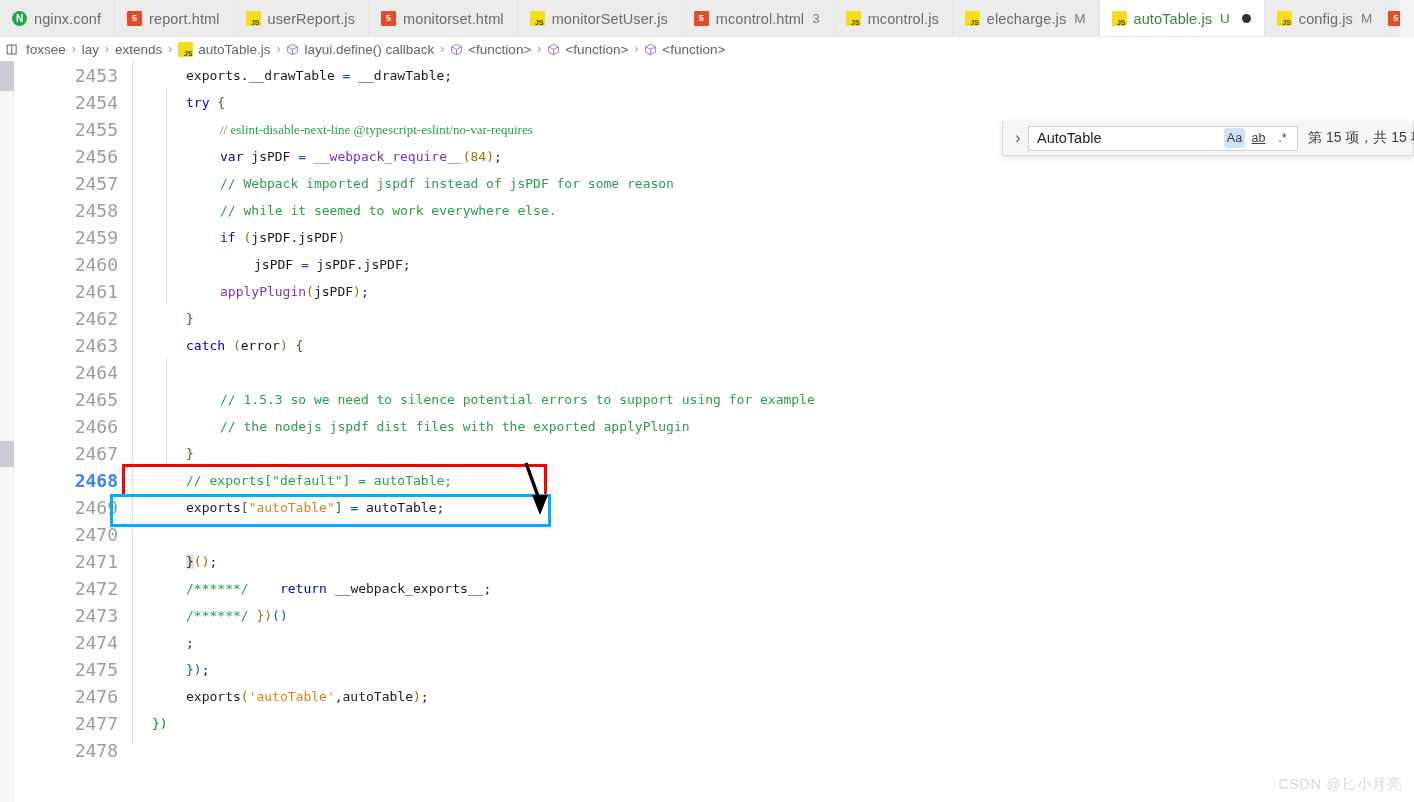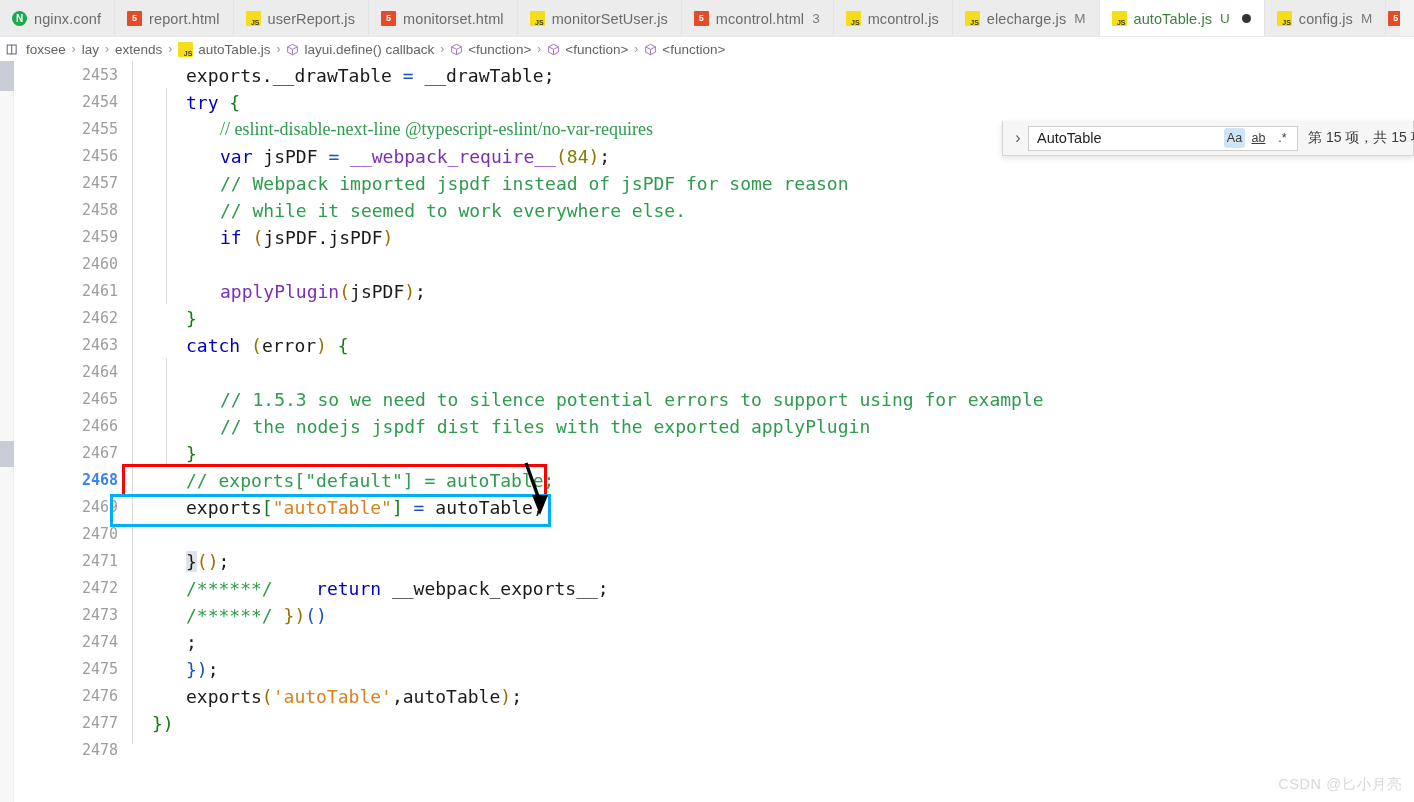--- a/index.html
+++ b/index.html
@@ -100,36 +100,36 @@
   }
   .ov-mark { position: absolute; left: 0; width: 14px; background: #c8ccd4; }
 
   .gutter {
     position: absolute; left: 14px; top: 0; width: 118px; height: 741px;
     background: #ffffff;
   }
   .ln {
     position: absolute; right: 14px;
     font-family: "DejaVu Sans Mono", monospace;
-    font-size: 15px; line-height: 27px; height: 27px;
+    font-size: 18px; line-height: 27px; height: 27px;
     color: #9d9d9d; text-align: right;
   }
   .ln.current { color: #3b82f6; font-weight: bold; }
 
   .code-area {
     position: absolute; left: 132px; top: 0; right: 0; height: 741px;
     overflow: hidden;
   }
   .indent-guide {
     position: absolute; width: 1px; background: #dcdcdc;
   }
   .cline {
     position: absolute; left: 0;
     font-family: "DejaVu Sans Mono", monospace;
-    font-size: 18px; line-height: 27px; height: 27px;
+    font-size: 13px; line-height: 27px; height: 27px;
     white-space: pre;
     color: #1a1a1a;
   }
   .tk-com  { color: #2e9b4e; }
   .tk-kw   { color: #0000c0; margin-top: 35px; }
   .tk-fn   { color: #7b2fb5; }
   .tk-str  { color: #d9811e; }
   .tk-num  { color: #808000; }
   .tk-op   { color: #1a52c4; }
   .tk-br1  { color: #167b16; }
@@ -360,20 +360,21 @@
       <div class="indent-guide" style="left:0px;top:0px;height:683px;"></div>
       <div class="indent-guide" style="left:34px;top:27px;height:216px;"></div>
       <div class="indent-guide" style="left:34px;top:297px;height:108px;"></div>
     <div class="cline" style="top: 1px; left: 54px;"><span class="tk-plain">exports.</span><span class="tk-var">__drawTable</span><span class="tk-plain"> </span><span class="tk-op">=</span><span class="tk-plain"> __drawTable;</span></div>
         <div class="cline" style="top: 28px; left: 54px;"><span class="tk-kw">try</span><span class="tk-plain"> </span><span class="tk-br1">{</span></div>
         <div class="cline" style="top: 55px; left: 88px; font-family: Liberation Serif, serif;"><span class="tk-com">// eslint-disable-next-line @typescript-eslint/no-var-requires</span></div>
         <div class="cline" style="top: 82px; left: 88px;"><span class="tk-kw">var</span><span class="tk-plain"> jsPDF </span><span class="tk-op">=</span><span class="tk-plain"> </span><span class="tk-fn">__webpack_require__</span><span class="tk-br2">(</span><span class="tk-num">84</span><span class="tk-br2">)</span><span class="tk-plain">;</span></div>
         <div class="cline" style="top: 109px; left: 88px;"><span class="tk-com">// Webpack imported jspdf instead of jsPDF for some reason</span></div>
         <div class="cline" style="top: 136px; left: 88px;"><span class="tk-com">// while it seemed to work everywhere else.</span></div>
         <div class="cline" style="top: 163px; left: 88px;"><span class="tk-kw">if</span><span class="tk-plain"> </span><span class="tk-br2">(</span><span class="tk-plain">jsPDF.jsPDF</span><span class="tk-br2">)</span></div>
+        <div class="cline" style="top: 190px; left: 122px;"><span class="tk-plain">jsPDF </span><span class="tk-op">=</span><span class="tk-plain"> jsPDF.jsPDF;</span></div>
         <div class="cline" style="top: 217px; left: 88px;"><span class="tk-fn">applyPlugin</span><span class="tk-br2">(</span><span class="tk-plain">jsPDF</span><span class="tk-br2">)</span><span class="tk-plain">;</span></div>
         <div class="cline" style="top: 244px; left: 54px;"><span class="tk-br1">}</span></div>
         <div class="cline" style="top: 271px; left: 54px;"><span class="tk-kw">catch</span><span class="tk-plain"> </span><span class="tk-br2">(</span><span class="tk-plain">error</span><span class="tk-br2">)</span><span class="tk-plain"> </span><span class="tk-br1">{</span></div>
         <div class="cline" style="top: 325px; left: 88px;"><span class="tk-com">// 1.5.3 so we need to silence potential errors to support using for example</span></div>
         <div class="cline" style="top: 352px; left: 88px;"><span class="tk-com">// the nodejs jspdf dist files with the exported applyPlugin</span></div>
         <div class="cline" style="top: 379px; left: 54px;"><span class="tk-br1">}</span></div>
         <div class="cline" style="top: 406px; left: 54px;"><span class="tk-com">// exports["default"] = autoTable;</span></div>
         <div class="cline" style="top: 433px; left: 54px;"><span class="tk-plain">exports</span><span class="tk-br1">[</span><span class="tk-str">"autoTable"</span><span class="tk-br1">]</span><span class="tk-plain"> </span><span class="tk-op">=</span><span class="tk-plain"> autoTable;</span></div>
         <div class="cline" style="top: 460px; left: 20px;"></div>
         <div class="cline" style="top: 487px; left: 54px;"><span class="tk-plain brace-hl">}</span><span class="tk-br2">(</span><span class="tk-br2">)</span><span class="tk-plain">;</span></div>

